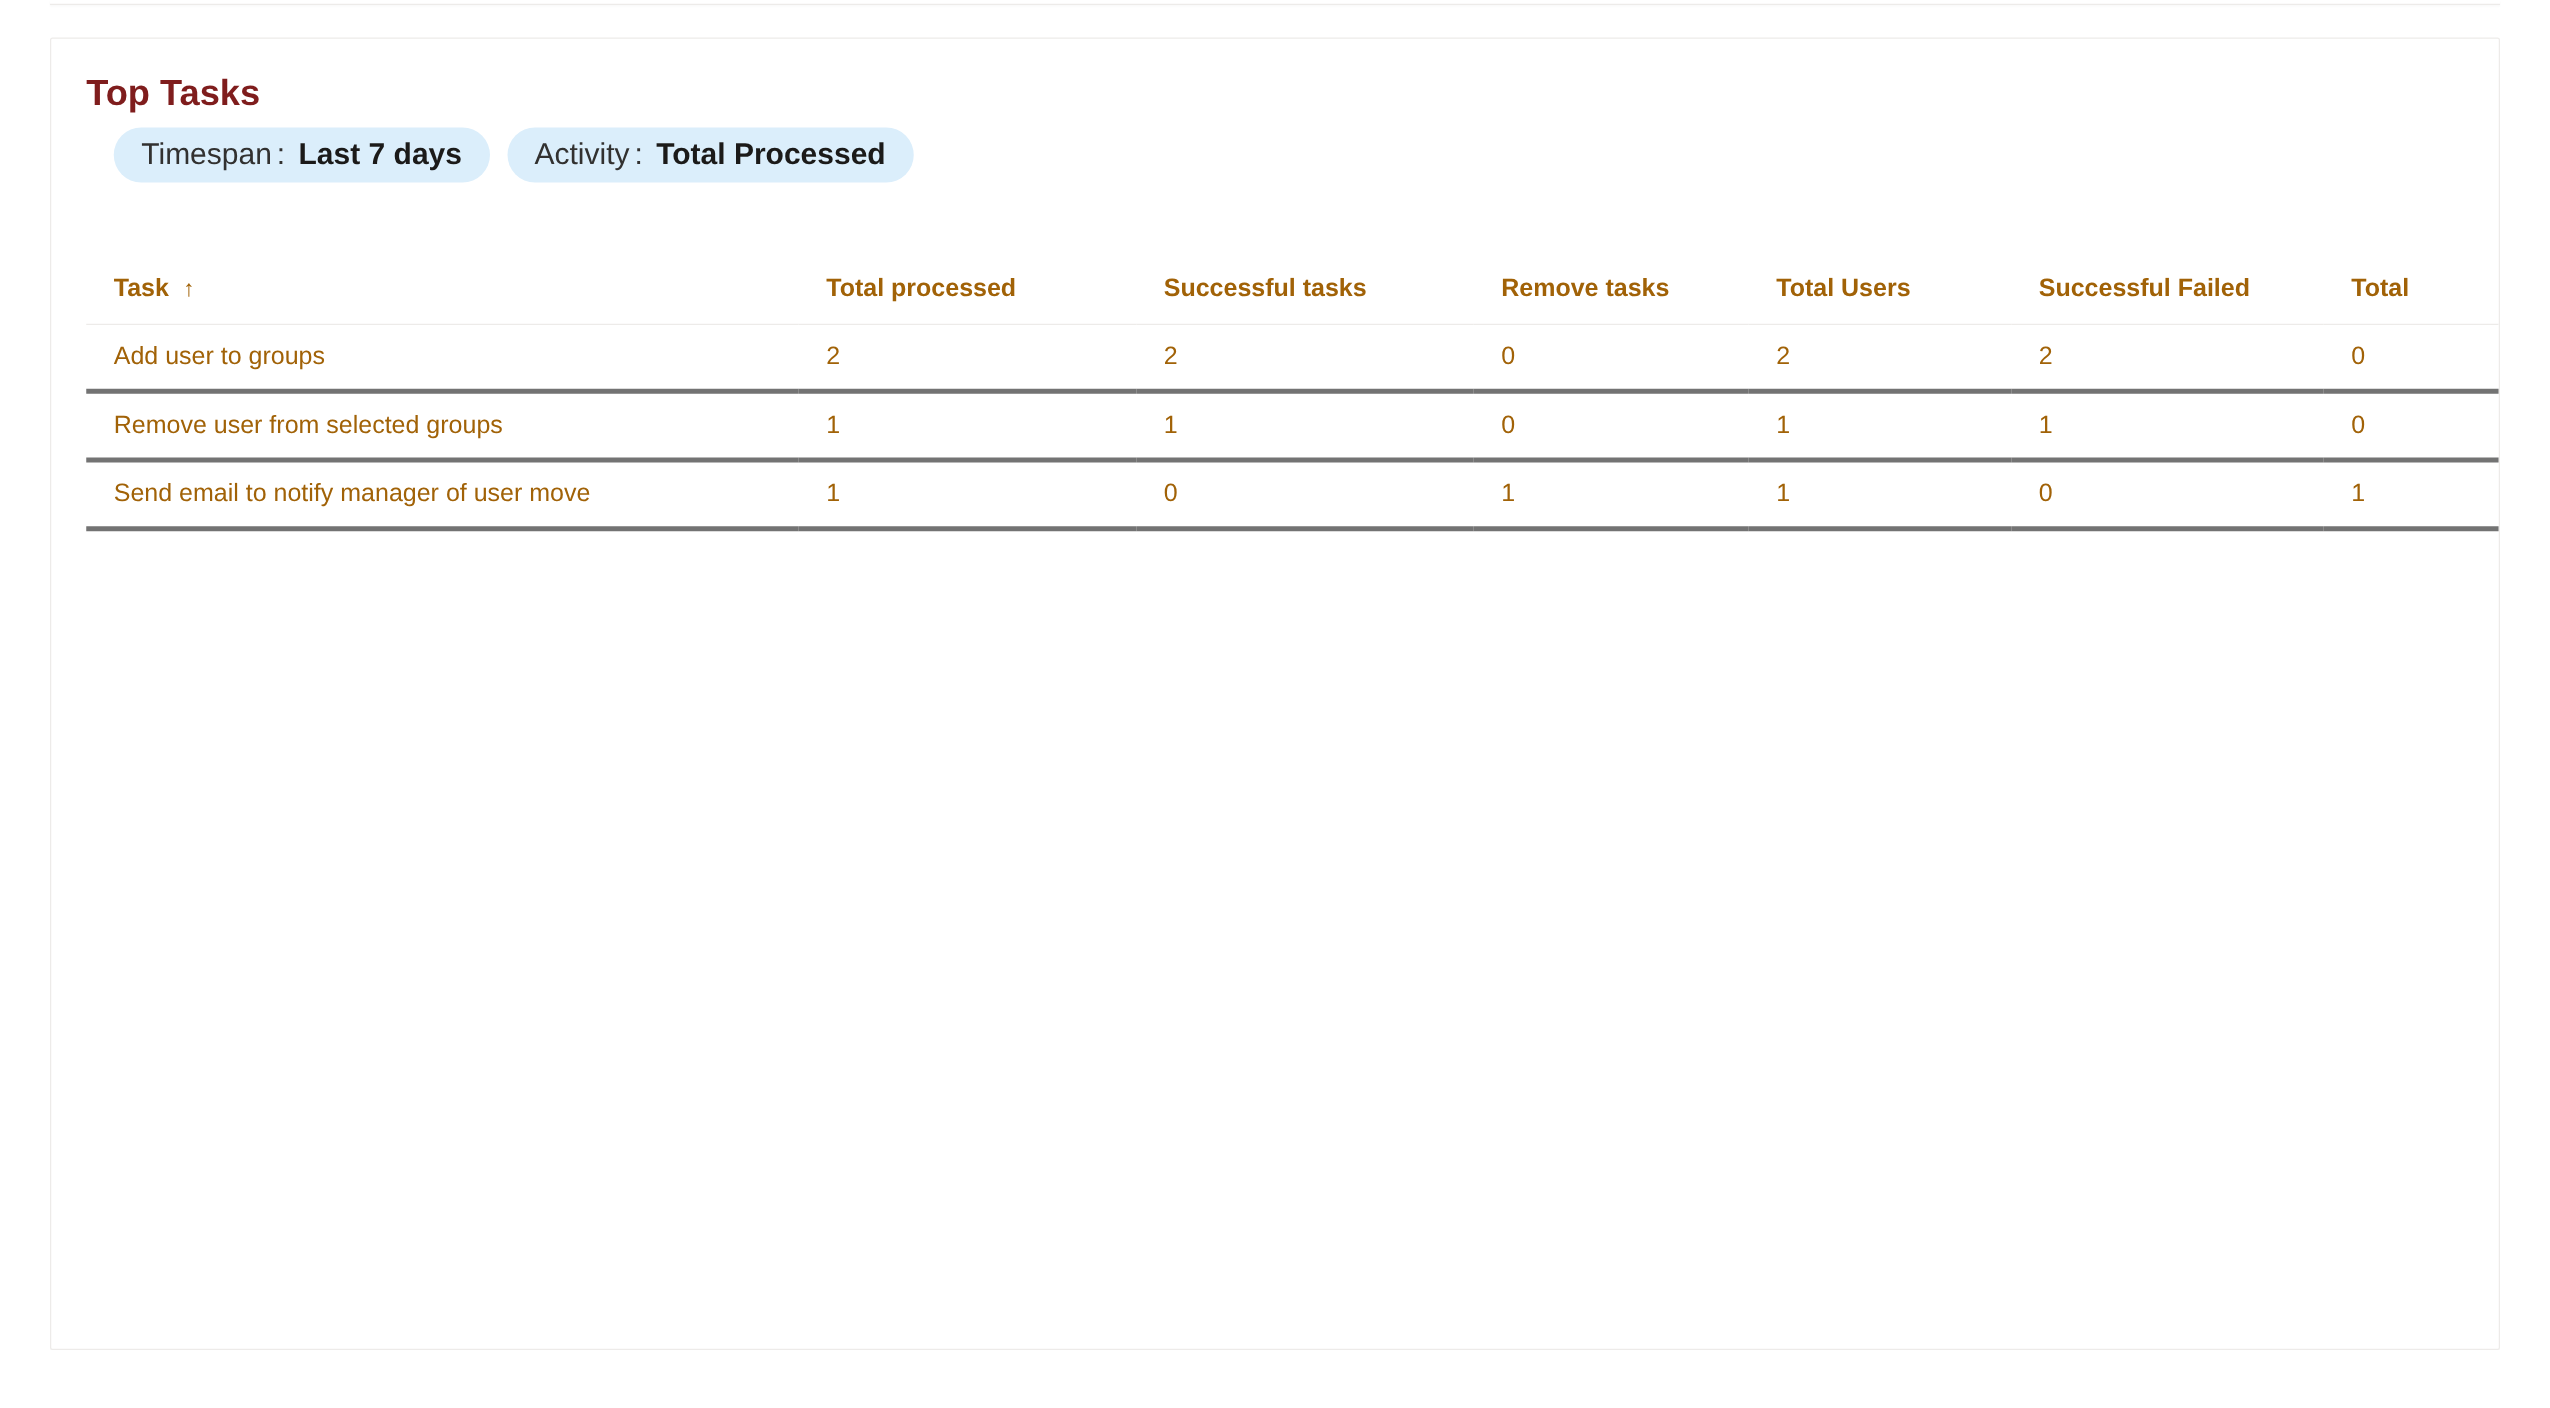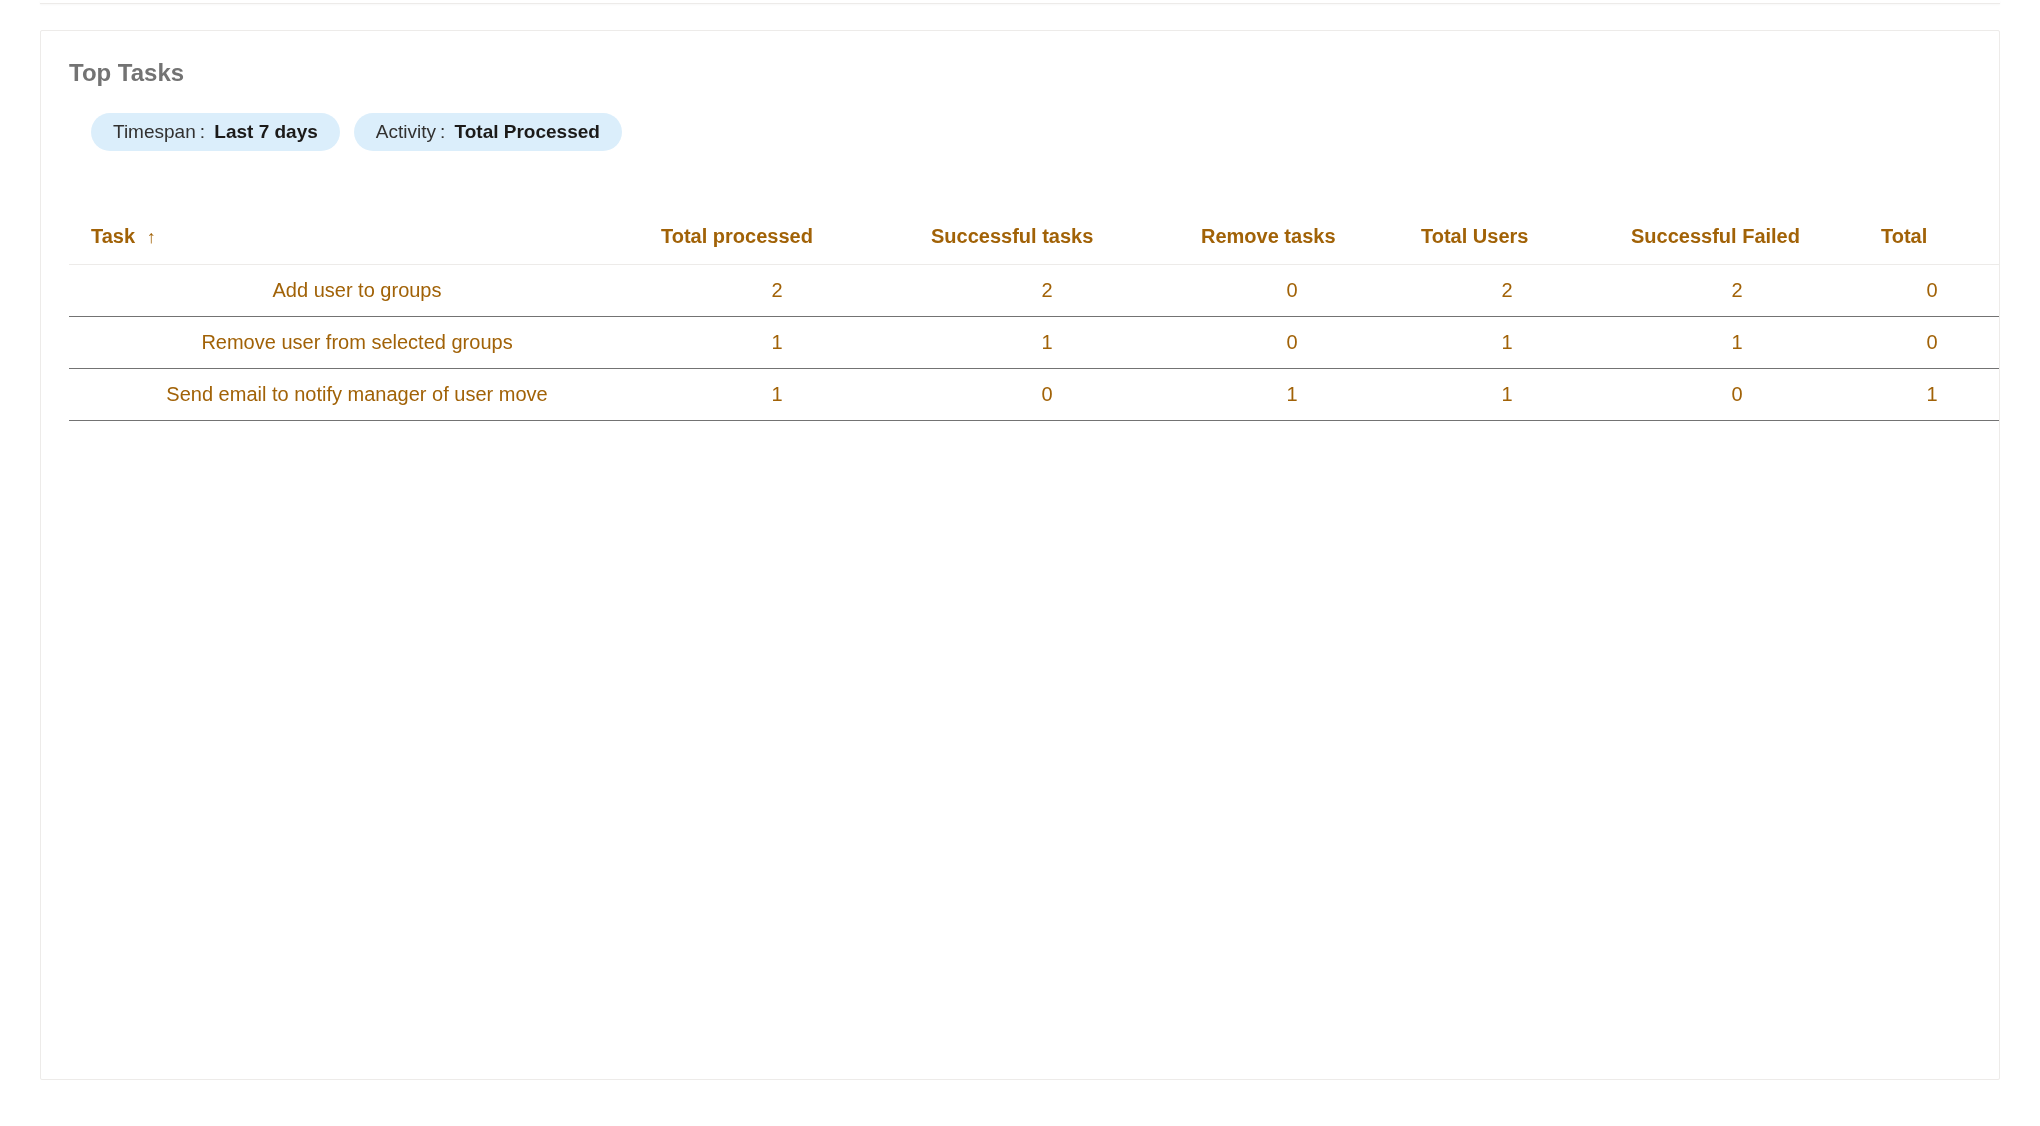--- a/index.html
+++ b/index.html
@@ -26,37 +26,37 @@
       margin-top: 26px;
       border: 1px solid #edebe9;
       border-radius: 2px;
       background: #ffffff;
       padding: 28px 0 28px 28px;
       min-height: 1050px;
       box-shadow: 0 1px 1px rgba(0,0,0,0.02);
       overflow: hidden;
     }
     .card-title {
-      font-size: 24px;
+      font-size: 29px;
       font-weight: 600;
-      color: #737373;
-      margin-bottom: 26px;
+      color: #7f1d1d;
+      margin-bottom: 10px;
     }
     .filters {
       display: flex;
       gap: 14px;
       margin-bottom: 58px;
       padding-left: 22px;
     }
     .pill {
       background: #dbeefb;
       color: #323130;
       padding: 8px 22px;
       border-radius: 22px;
-      font-size: 19px;
+      font-size: 24px;
       display: inline-flex;
       align-items: center;
       cursor: pointer;
     }
     .pill .label {
       color: #323130;
     }
     .pill .sep {
       margin: 0 4px;
     }
@@ -79,23 +79,22 @@
     }
     th {
       font-weight: 600;
       padding: 16px 16px 16px 22px;
       border-bottom: 1px solid #edebe9;
       white-space: nowrap;
       cursor: pointer;
     }
     td {
       padding: 14px 16px 14px 22px;
-      border-bottom: 1px solid #737373;
+      border-bottom: 4px solid #737373;
       white-space: nowrap;
-      text-align: center;
     }
     .sort-arrow {
       display: inline-block;
       margin-left: 6px;
       font-size: 18px;
       vertical-align: middle;
     }
     .col-task { width: 570px; }
     .col-tp   { width: 270px; }
     .col-st   { width: 270px; }

